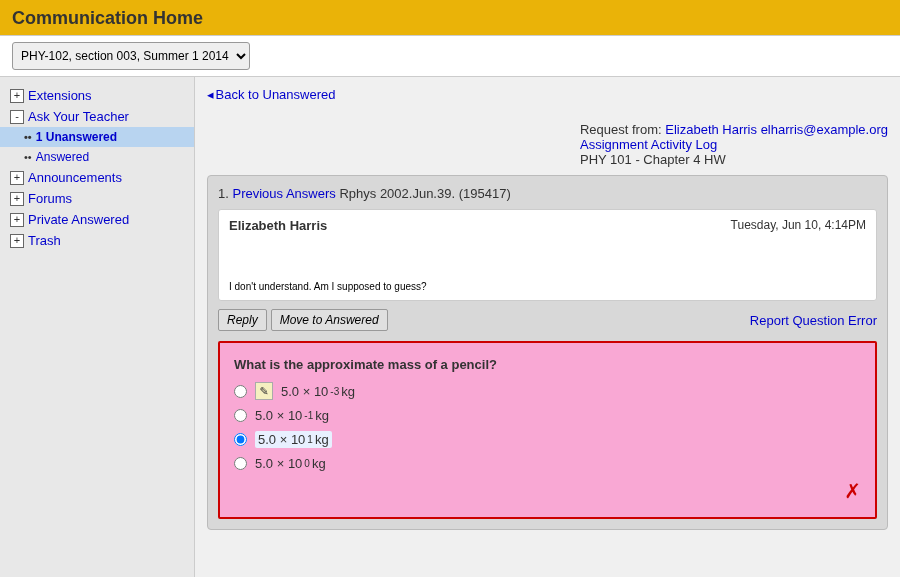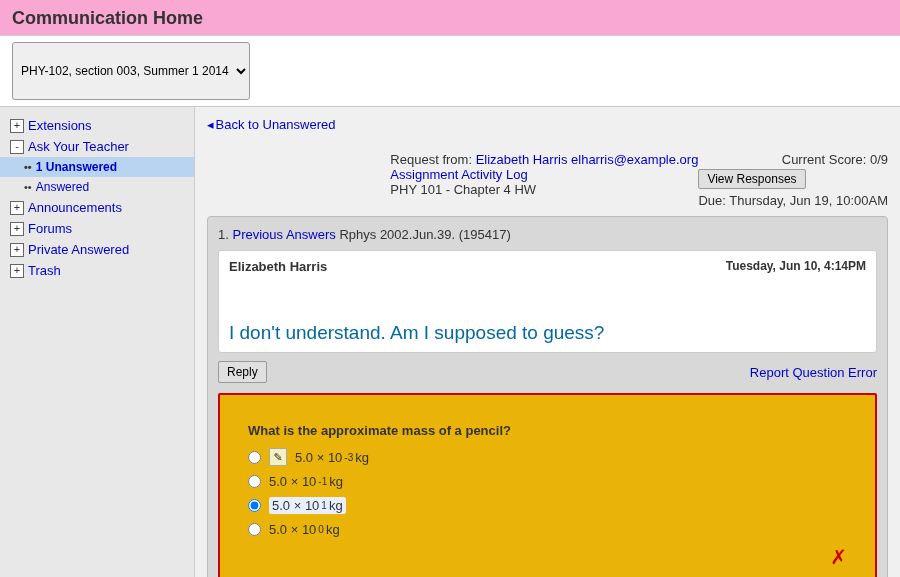--- a/index.html
+++ b/index.html
@@ -2,33 +2,33 @@
 <html><head>
   <meta charset="utf-8">
   <style>
     * { box-sizing: border-box; margin: 0; padding: 0; }
     body { font-family: Arial, Helvetica, sans-serif; font-size: 13px; background: #d0d0d0; color: #333; }
 
     .page-title {
       font-size: 18px;
       font-weight: bold;
       padding: 8px 12px 6px 12px;
-      background: #f9a8d4;
+      background: #eab308;
       border-bottom: 1px solid #ccc;
     }
 
     .course-selector {
       padding: 6px 12px;
       background: #fff;
       border-bottom: 1px solid #ccc;
     }
 
     .course-selector select {
       font-size: 12px;
-      padding: 20px 4px;
+      padding: 5px 4px;
       border: 1px solid #999;
       border-radius: 3px;
     }
 
     .main-layout {
       display: flex;
       height: calc(577px - 62px);
     }
 
     .sidebar {
@@ -138,48 +138,49 @@
     }
 
     .message-header {
       display: flex;
       justify-content: space-between;
       font-weight: bold;
       font-size: 13px;
       margin-bottom: 4px;
     }
 
-    .message-timestamp { font-weight: bold; font-size: 12px; color: #333; }
-
-    .message-body { font-size: 19px; color: #0369a1; margin-top: 48px; }
+    .message-timestamp { font-weight: normal; font-size: 12px; color: #333; }
+
+    .message-body { font-size: 10px; color: #000000; margin-top: 48px; }
 
     .action-bar {
       display: flex;
       justify-content: space-between;
       align-items: center;
       margin-bottom: 10px;
     }
 
     .action-buttons { display: flex; gap: 4px; }
 
     .btn {
       background: #e0e0e0;
       border: 1px solid #999;
       padding: 3px 8px;
       font-size: 12px;
       cursor: pointer;
       border-radius: 2px;
+      font-style: italic;
     }
 
     .report-link { color: #00c; text-decoration: none; font-size: 13px; }
 
     .quiz-box {
-      background: #eab308;
+      background: #f9a8d4;
       border: 2px solid #cc0000;
-      padding: 28px;
+      padding: 14px;
       border-radius: 2px;
     }
 
     .quiz-question {
       font-size: 13px;
       font-weight: bold;
       margin-bottom: 10px;
     }
 
     .quiz-option {
@@ -298,31 +299,20 @@
             <span>Request from:</span>
             <span> </span><a href="#">Elizabeth Harris</a>
             <span> </span>
             <a href="#">elharris@example.org</a>
           </div>
           <div>
             <a href="#">Assignment Activity Log</a>
           </div>
           <div>PHY 101 - Chapter 4 HW</div>
         </div>
-        <div class="request-right">
-          <div>
-            <span>Current Score:</span>
-            <span> </span><span>0/9</span>
-          </div>
-          <button class="view-responses-btn">View Responses</button>
-          <div style="margin-top: 4px;">
-            <span>Due:</span>
-            <span> </span><span>Thursday, Jun 19, 10:00AM</span>
-          </div>
-        </div>
       </div>
 
       <div class="question-box">
 
         <div class="question-header">
           <span>1.</span>
           <a href="#">Previous Answers</a>
           <span> </span><span>Rphys 2002.Jun.39. (195417)</span>
         </div>
 
@@ -330,20 +320,21 @@
           <div class="message-header">
             <span>Elizabeth Harris</span>
             <span class="message-timestamp">Tuesday, Jun 10, 4:14PM</span>
           </div>
           <div class="message-body">I don't understand. Am I supposed to guess?</div>
         </div>
 
         <div class="action-bar">
           <div class="action-buttons">
             <button class="btn">Reply</button>
+            <button class="btn">Move to Answered</button>
           </div>
           <a class="report-link" href="#">Report Question Error</a>
         </div>
 
         <div class="quiz-box">
           <div class="quiz-question">What is the approximate mass of a pencil?</div>
 
           <div class="quiz-option">
             <input type="radio" name="quiz" style="">
             <span class="pencil-icon">✎</span>

